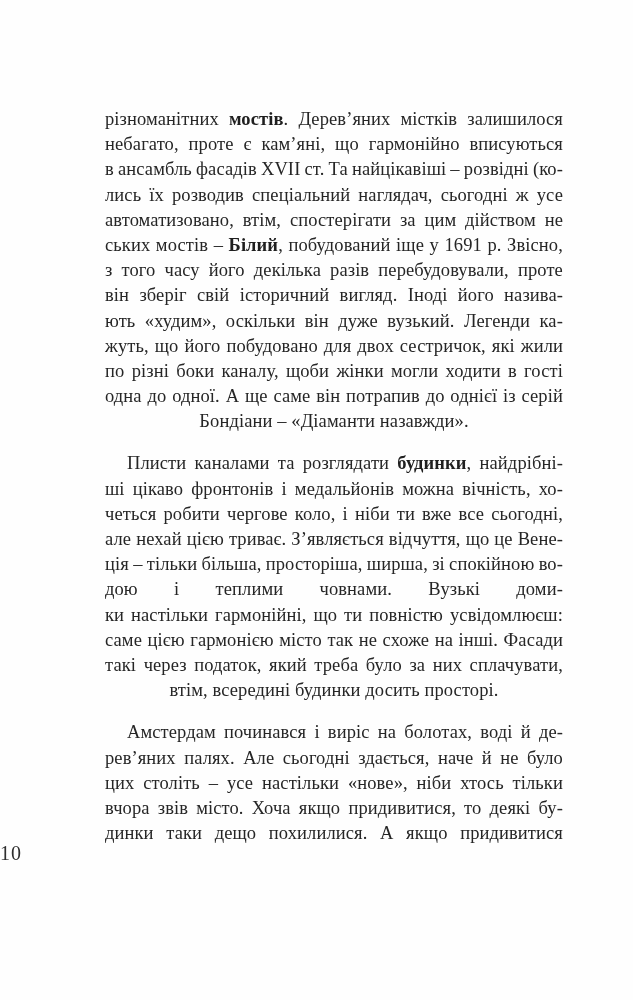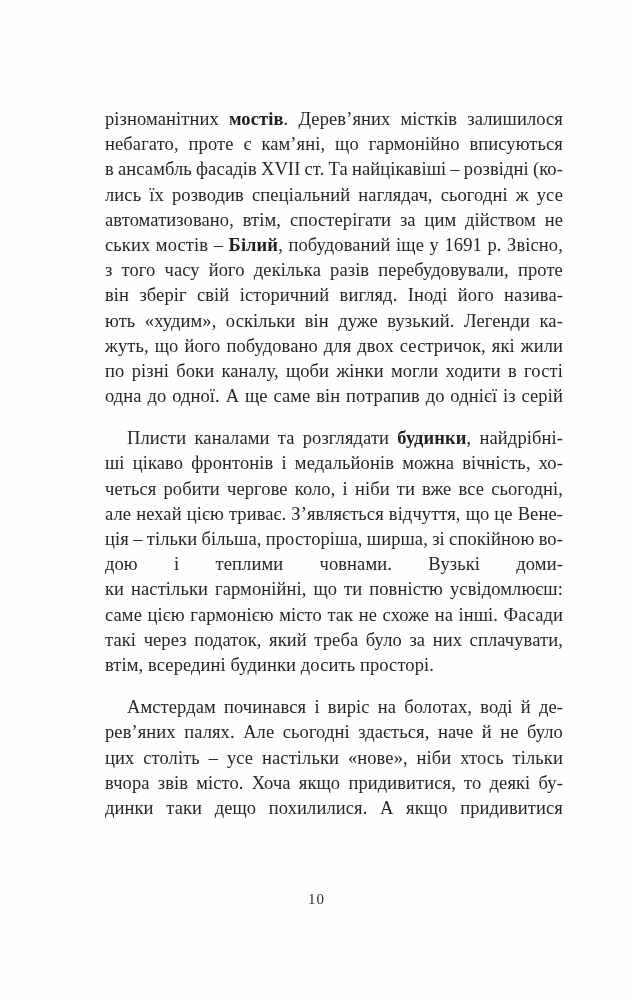--- a/index.html
+++ b/index.html
@@ -13,43 +13,43 @@
     width: 633px; height: 1000px;
     background: #fefefe;
     overflow: hidden;
     color: #262626;
   }
   .text-block {
     position: absolute;
     left: 105px; top: 107px;
     width: 458px;
   }
-  .paragraph { margin: 0; padding: 0; }
+  .paragraph { margin: 0; padding: 0; text-align: center; }
   .line {
     display: flex;
     justify-content: space-between;
     height: 25.2px;
     line-height: 25.2px;
     font-size: 18.5px;
     white-space: nowrap;
     letter-spacing: 0.1px;
   }
   .line span { display: inline-block; }
   .line.indent { padding-left: 22px; margin-top: 17px; }
   .line.last {
     display: block;
     white-space: normal;
   }
   .line b { font-weight: bold; color: #1f1f1f; }
   .page-number {
     position: absolute;
-    top: 891px; left: 0;
+    top: 842px; left: 0;
     width: 633px;
-    text-align: center;
-    font-size: 15px;
+    text-align: left;
+    font-size: 20px;
     letter-spacing: 1px;
     color: #2e2e2e;
   }
 </style>
 </head>
 <body>
 
 <div class="page">
   <div class="text-block" id="text-block">
       <div class="paragraph">
@@ -172,20 +172,21 @@
           <span>А</span>
           <span>ще</span>
           <span>саме</span>
           <span>він</span>
           <span>потрапив</span>
           <span>до</span>
           <span>однієї</span>
           <span>із</span>
           <span>серій</span>
         </div>
+        <div class="line last">Бондіани – «Діаманти назавжди».</div>
       </div>
       <div class="paragraph">
         <div class="line indent">
           <span>Плисти</span>
           <span>каналами</span>
           <span>та</span>
           <span>розглядати</span>
           <span><b>будинки</b>,</span>
           <span>найдрібні-</span>
         </div>

